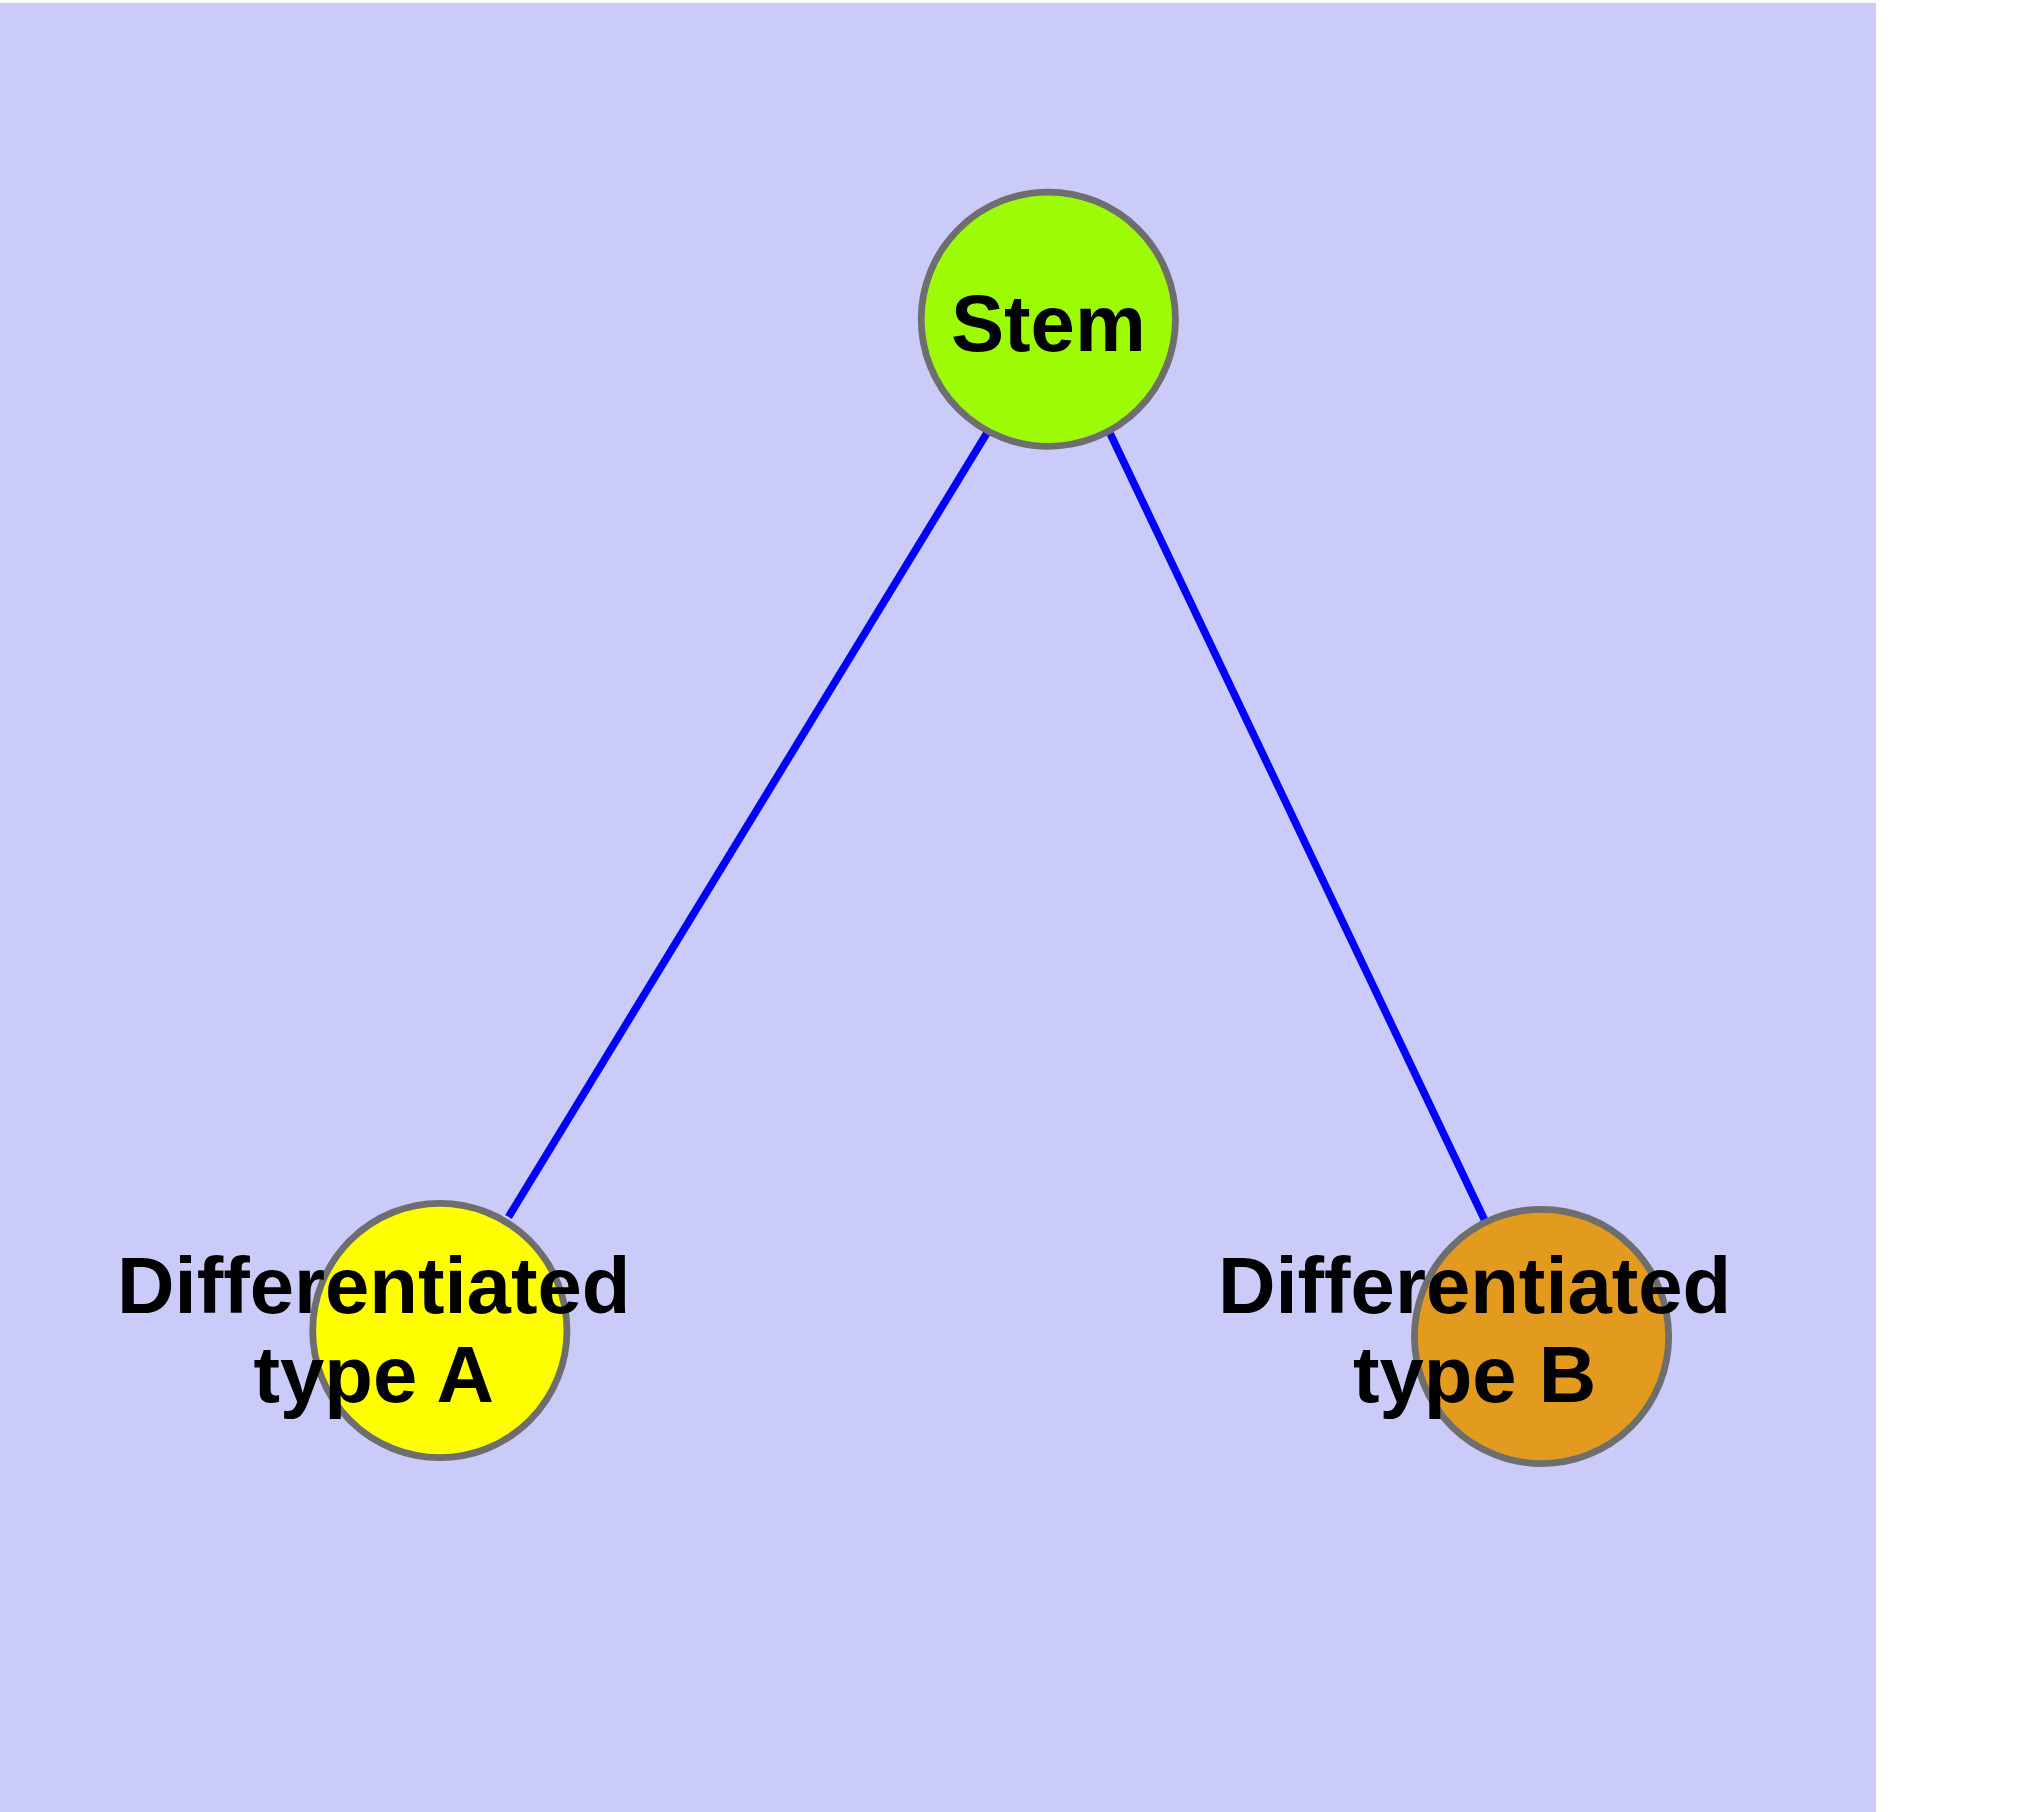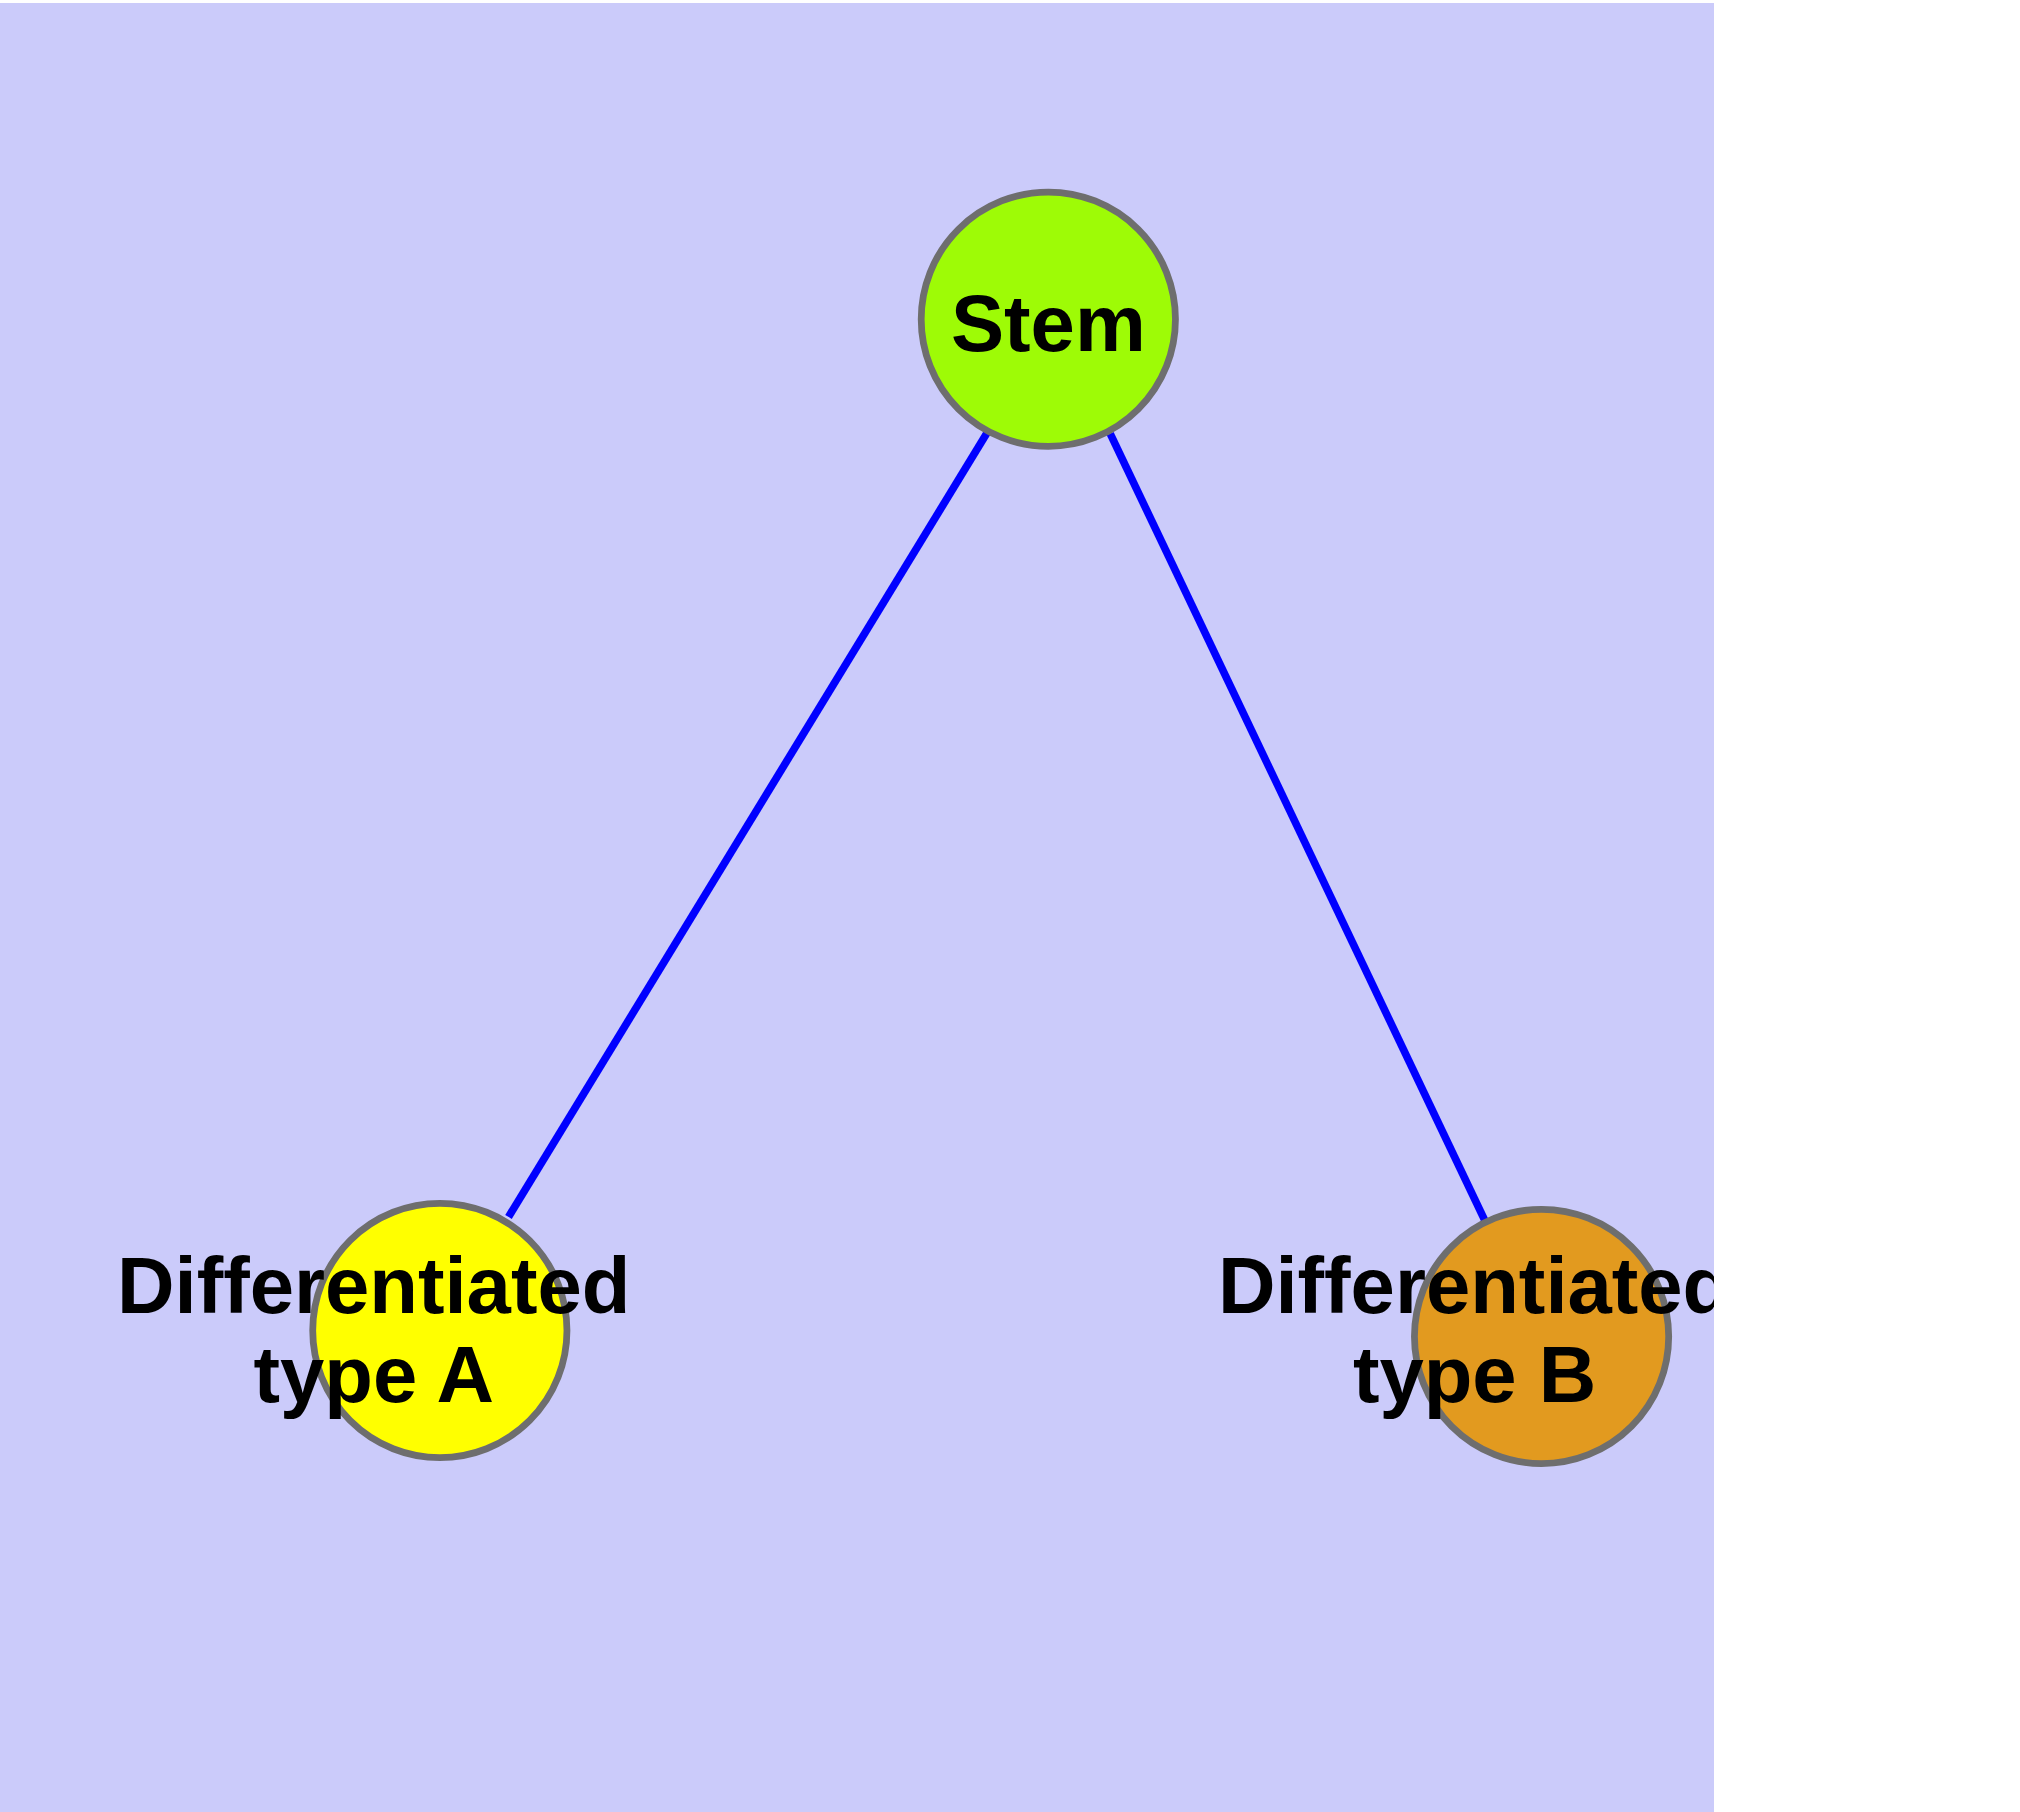--- a/index.html
+++ b/index.html
@@ -6,21 +6,21 @@
   html, body {
     margin: 0;
     padding: 0;
     background: #ffffff;
   }
   body {
     font-family: "Liberation Sans", sans-serif;
   }
   #canvas-wrap {
     position: relative;
-    width: 1714px;
+    width: 1876px;
     height: 1812px;
     overflow: hidden;
     background: #ffffff;
   }
   #graph-canvas {
     position: absolute;
     left: 0;
     top: 3.4px;
     width: 2017px;
     height: 1809px;

